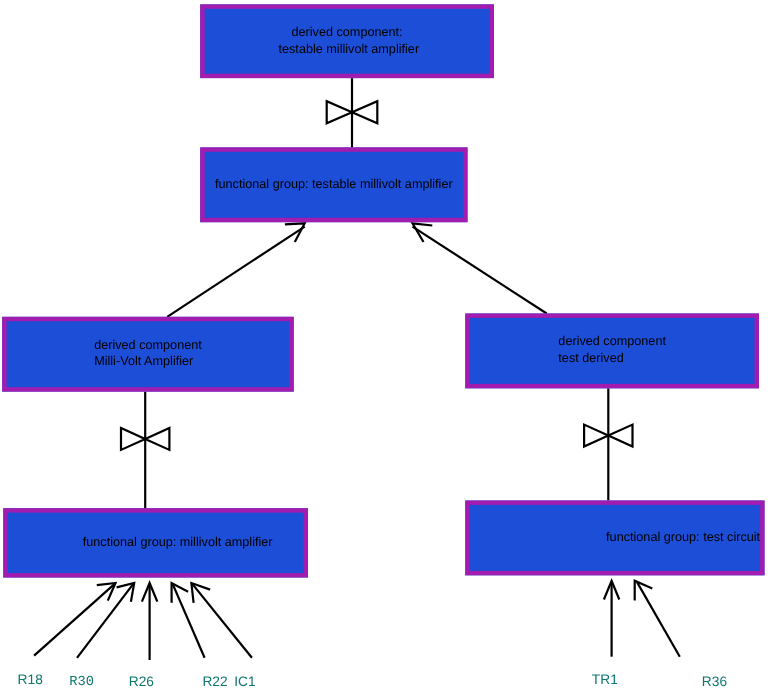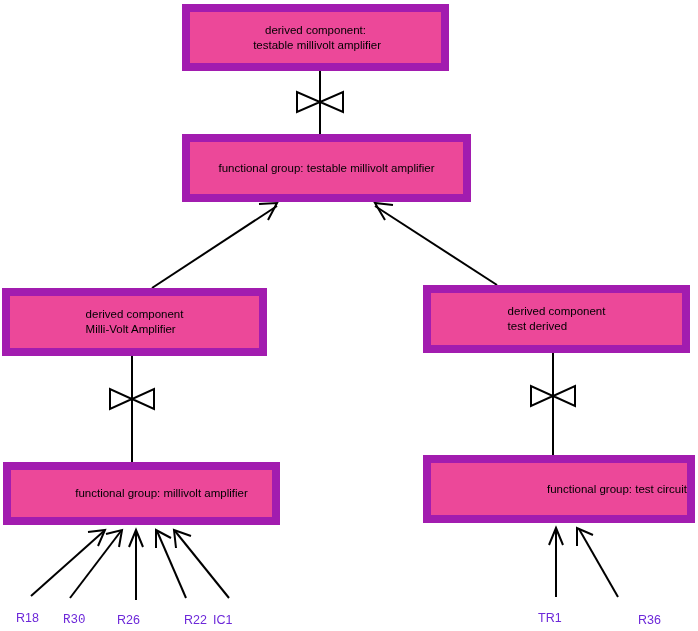--- a/index.html
+++ b/index.html
@@ -22,42 +22,42 @@
   svg#diagram-canvas {
     position: absolute;
     top: 0;
     left: 0;
     width: 698px;
     height: 631px;
   }
   .node-box {
     position: absolute;
     box-sizing: border-box;
-    border: 8px solid #a21caf;
-    background: #ec4899;
+    border: 4px solid #a21caf;
+    background: #1d4ed8;
     display: flex;
     align-items: center;
     justify-content: center;
   }
   .node-text {
     font-family: "Liberation Sans", sans-serif;
     font-size: 11.5px;
     line-height: 15px;
     color: #000000;
     white-space: pre;
     text-align: left;
   }
   .node-text.centered {
     text-align: center;
   }
   .leaf-label {
     position: absolute;
     font-family: "Liberation Sans", sans-serif;
     font-size: 12.5px;
-    color: #6d28d9;
+    color: #0f766e;
     white-space: nowrap;
   }
 </style>
 </head>
 <body>
 
 <div id="diagram-root">
 
   <svg id="diagram-canvas" viewBox="0 0 698 631">
 
@@ -125,21 +125,21 @@
       <line x1="618" y1="597" x2="579" y2="529" stroke="#000" stroke-width="2"></line>
       <path d="M 577 546 L 577 528 L 593 535" fill="none" stroke="#000" stroke-width="2"></path>
     </g>
 
   </svg>
 
   <div class="node-box" style="left:182px; top:4px; width:267px; height:67px;">
     <div class="node-text centered"><span>derived component:</span><br><span> testable millivolt amplifier</span></div>
   </div>
 
-  <div class="node-box" style="left:182px; top:134px; width:289px; height:68px;">
+  <div class="node-box" style="left:182px; top:134px; width:243px; height:68px;">
     <div class="node-text centered"><span>functional group: testable millivolt amplifier</span></div>
   </div>
 
   <div class="node-box" style="left:2px; top:288px; width:265px; height:68px;">
     <div class="node-text"><span>derived component</span><br><span>Milli-Volt Amplifier</span></div>
   </div>
 
   <div class="node-box" style="left:423px; top:285px; width:267px; height:68px;">
     <div class="node-text"><span>derived component</span><br><span>test derived</span></div>
   </div>

